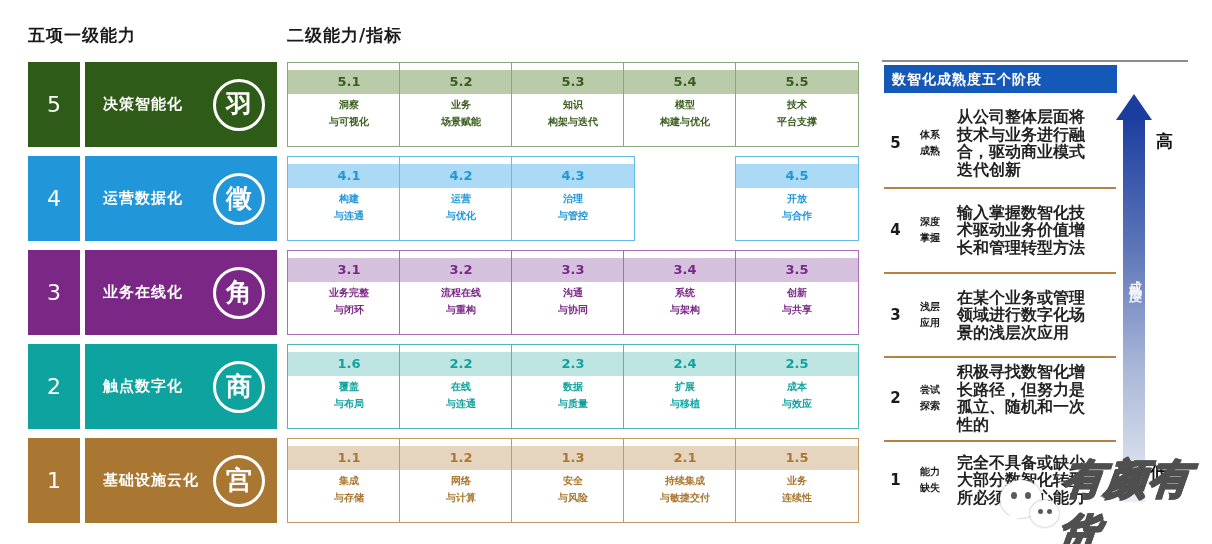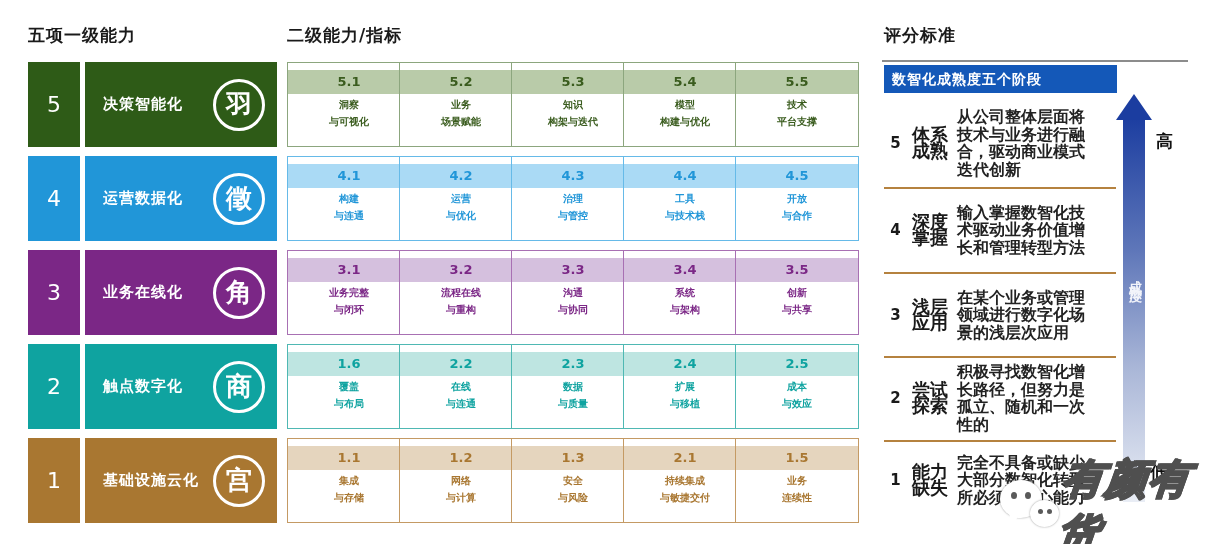--- a/index.html
+++ b/index.html
@@ -34,21 +34,21 @@
     font-size:13px;font-weight:bold;}
   .cl{margin-top:3px;font-size:10px;line-height:16px;font-weight:bold;color:var(--tx);}
   .cl + .cl{margin-top:1px;}
 
   
   .top-rule{position:absolute;left:882px;top:60px;width:306px;height:2px;background:#8c8c8c;}
   .banner{position:absolute;left:884px;top:65px;width:233px;height:28px;background:#1458B8;
     color:#fff;font-size:14px;font-weight:bold;line-height:28px;padding-left:8px;box-sizing:border-box;letter-spacing:1px;}
   .score-row{position:absolute;left:884px;width:232px;display:flex;align-items:center;gap:7px;padding-left:4px;box-sizing:border-box;}
   .sc-num{width:15px;font-size:15px;font-weight:bold;color:#1a1a1a;text-align:center;flex:none;}
-  .sc-label{width:40px;font-size:18px;line-height:16px;font-weight:bold;color:#1a1a1a;text-align:center;flex:none;}
+  .sc-label{width:40px;font-size:10px;line-height:16px;font-weight:bold;color:#1a1a1a;text-align:center;flex:none;}
   .sc-desc{width:142px;font-size:16px;line-height:17.5px;font-weight:bold;color:#222;flex:none;}
   .sep{position:absolute;left:884px;width:232px;height:2px;background:#B5823F;}
 
   
   .arrow-shaft{position:absolute;left:1123px;top:116px;width:22px;height:386px;
     background:linear-gradient(to bottom,#1B3DA0 0%,#5F77B9 35%,#A9B6D7 65%,#E9EDF5 100%);}
   .arrow-head{position:absolute;left:1116px;top:94px;width:0;height:0;
     border-left:18px solid transparent;border-right:18px solid transparent;border-bottom:26px solid #1B3DA0;}
   .arrow-label{position:absolute;left:1124px;top:270px;width:20px;color:#f2f4fa;
     font-size:13px;font-weight:bold;writing-mode:vertical-rl;letter-spacing:4px;text-align:center;}
@@ -72,21 +72,20 @@
     -webkit-text-stroke:2px #4f4f4f;transform:skewX(-6deg);
     text-shadow:1px 1px 0 #4f4f4f,-1px -1px 0 #4f4f4f,1px -1px 0 #4f4f4f,-1px 1px 0 #4f4f4f;}
 </style>
 </head>
 <body>
 
 <div class="canvas">
 
   <div class="col-title t-left">五项一级能力</div>
   <div class="col-title t-mid">二级能力/指标</div>
-  <div class="col-title t-right">评分标准</div>
 
   <div class="lv-num lv5" style="top:62px">5</div>
   <div class="lv-box lv5" style="top:62px">
     <span class="lv-label">决策智能化</span>
     <span class="seal">
         <span>羽</span>
       </span>
   </div>
   <div class="lv-num lv4" style="top:156px">4</div>
   <div class="lv-box lv4" style="top:156px">
@@ -150,25 +149,20 @@
   </div>
   <div class="cell lv4" style="left:399px;top:156px">
     <div class="band">4.2</div>
       <div class="cl">运营</div>
       <div class="cl">与优化</div>
   </div>
   <div class="cell lv4" style="left:511px;top:156px">
     <div class="band">4.3</div>
       <div class="cl">治理</div>
       <div class="cl">与管控</div>
-  </div>
-  <div class="cell lv4" style="left:623px;top:156px">
-    <div class="band">4.4</div>
-      <div class="cl">工具</div>
-      <div class="cl">与技术栈</div>
   </div>
   <div class="cell lv4" style="left:735px;top:156px">
     <div class="band">4.5</div>
       <div class="cl">开放</div>
       <div class="cl">与合作</div>
   </div>
 
   <div class="cell lv3" style="left:287px;top:250px">
     <div class="band">3.1</div>
       <div class="cl">业务完整</div>

